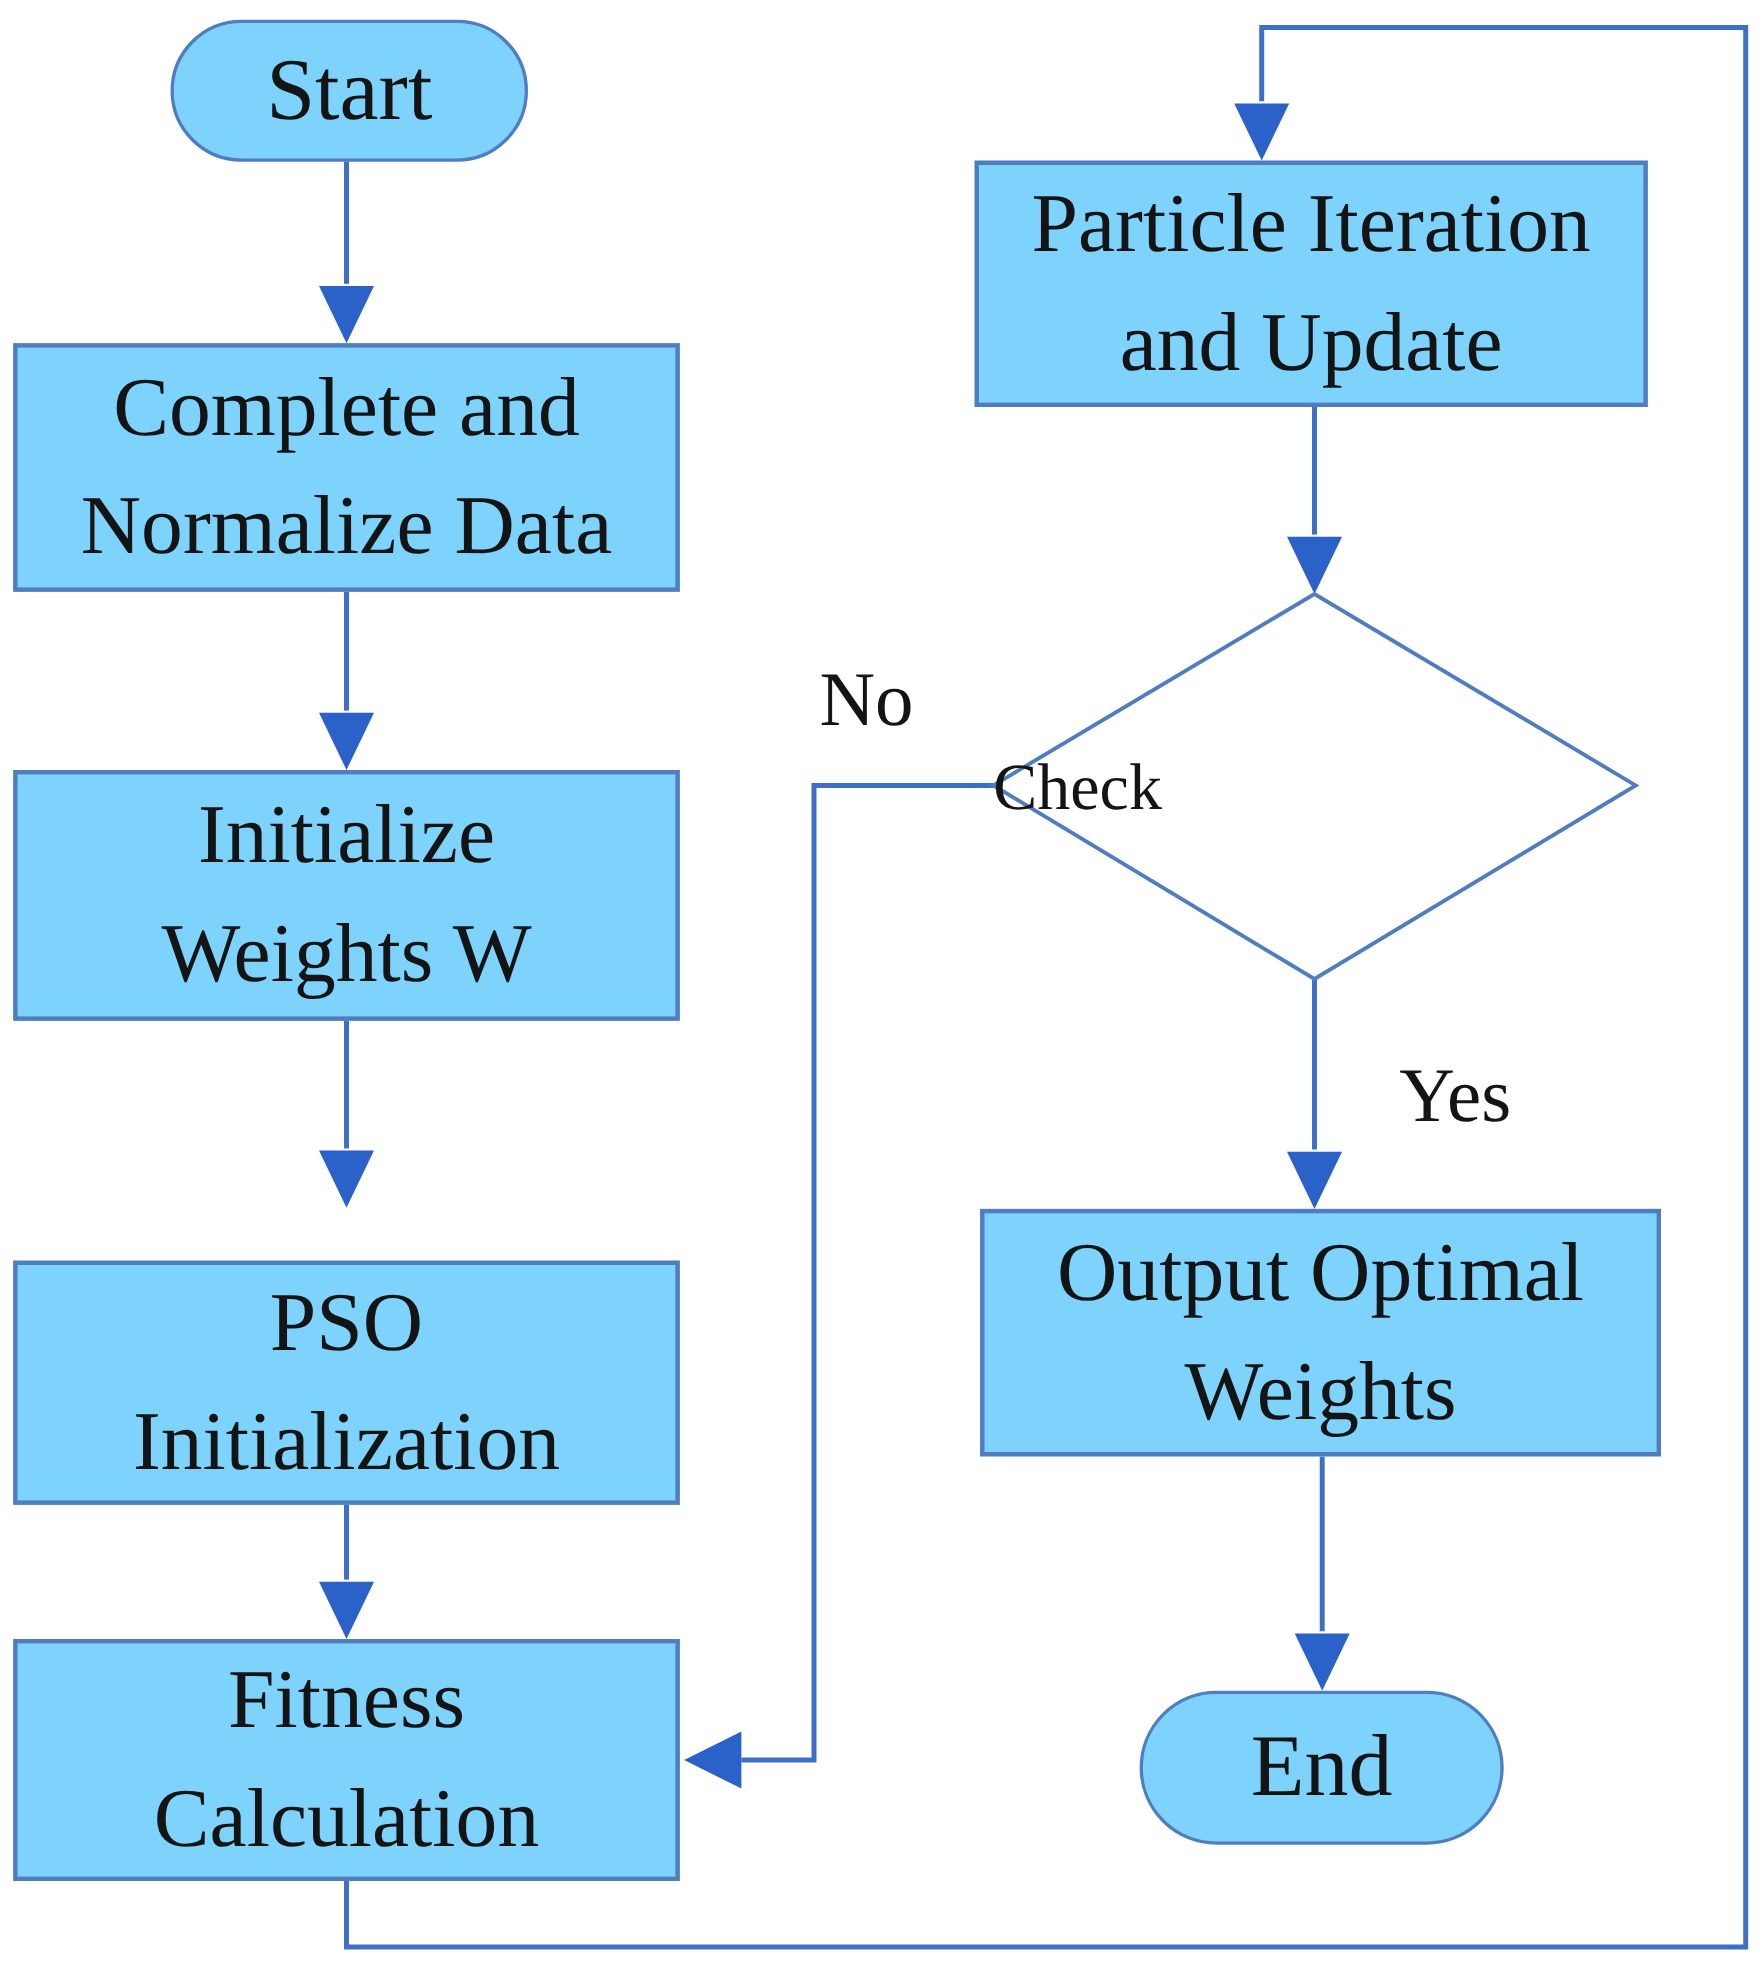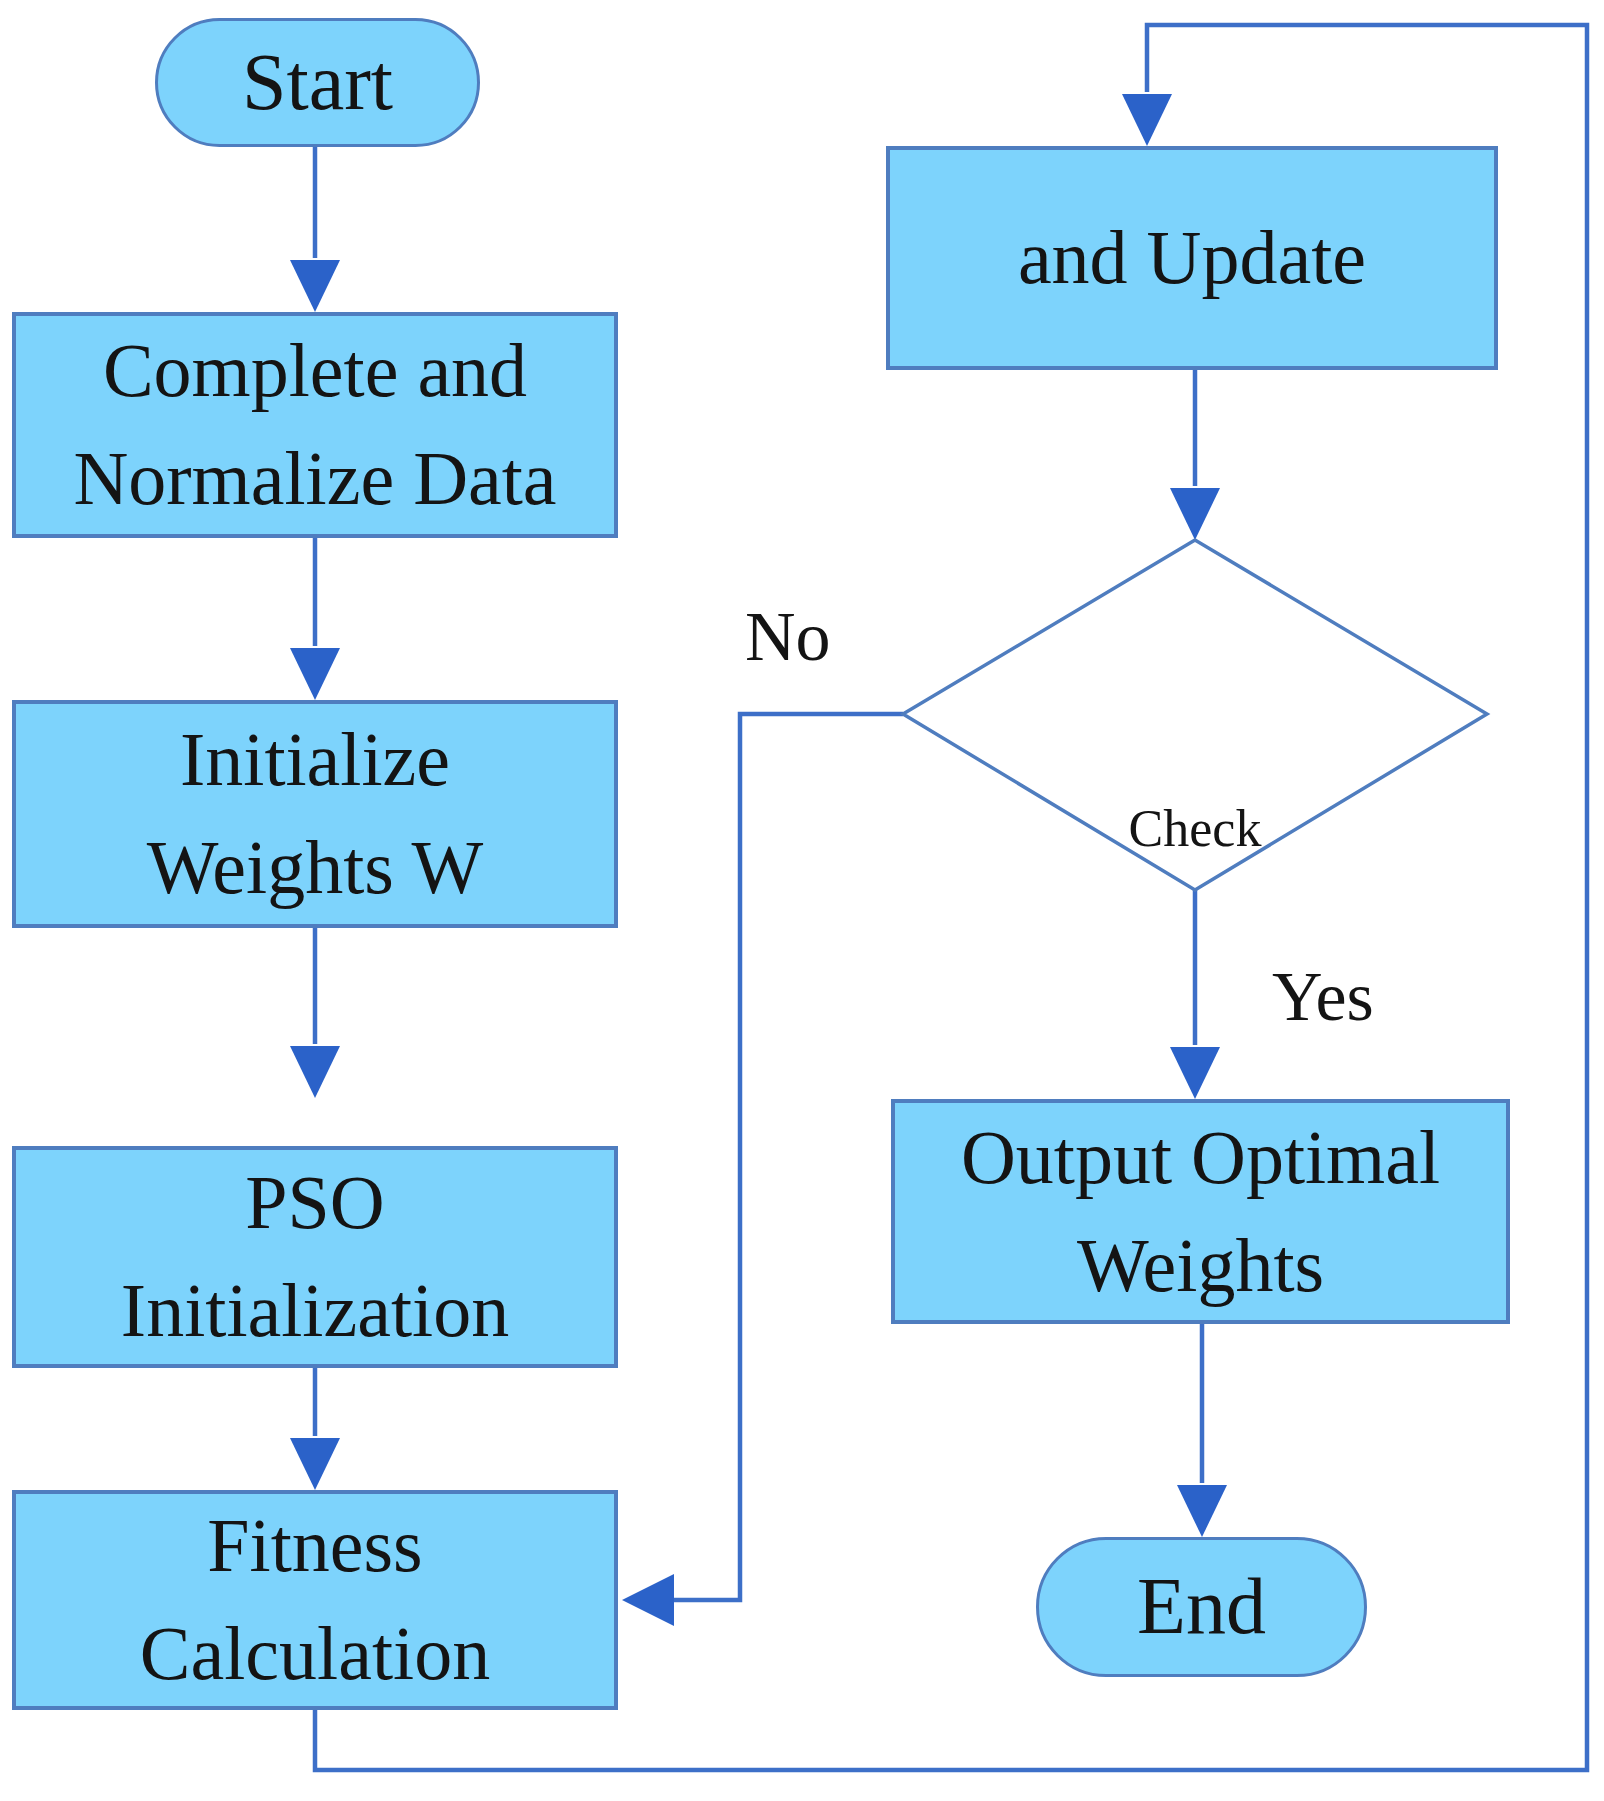--- a/index.html
+++ b/index.html
@@ -30,24 +30,24 @@
     text-align:center;
     background:#7dd3fc;
     font-size:76px;
     line-height:1.42;
     white-space:nowrap;
   }
   .rect{border:4px solid var(--border);}
   .oval{border:3px solid var(--border);font-size:80px;}
   .diamond-text{
     position:absolute;
-    display:flex;
-    align-items:flex-end;justify-content:center;
+    display:flex;flex-direction:column;
+    align-items:flex-start;justify-content:center;
     text-align:center;
-    font-size:52px;line-height:1.55;
+    font-size:60px;line-height:1.55;
     background:transparent;
     white-space:nowrap;
   }
   .edge-label{
     position:absolute;
     font-size:70px;line-height:1;
     white-space:nowrap;
   }
 </style>
 </head>
@@ -105,20 +105,21 @@
     <div>PSO</div>
     <div>Initialization</div>
   </div>
 
   <div class="node rect" style="left:12px;top:1490px;width:606px;height:220px;">
     <div>Fitness</div>
     <div>Calculation</div>
   </div>
 
   <div class="node rect" style="left:886px;top:146px;width:612px;height:224px;">
+    <div>Particle Iteration</div>
     <div>and Update</div>
   </div>
 
   <div class="diamond-text" style="left:903px;top:560px;width:584px;height:310px;">
     <div>Check</div>
   </div>
 
   <div class="node rect" style="left:891px;top:1099px;width:619px;height:225px;">
     <div>Output Optimal</div>
     <div>Weights</div>

